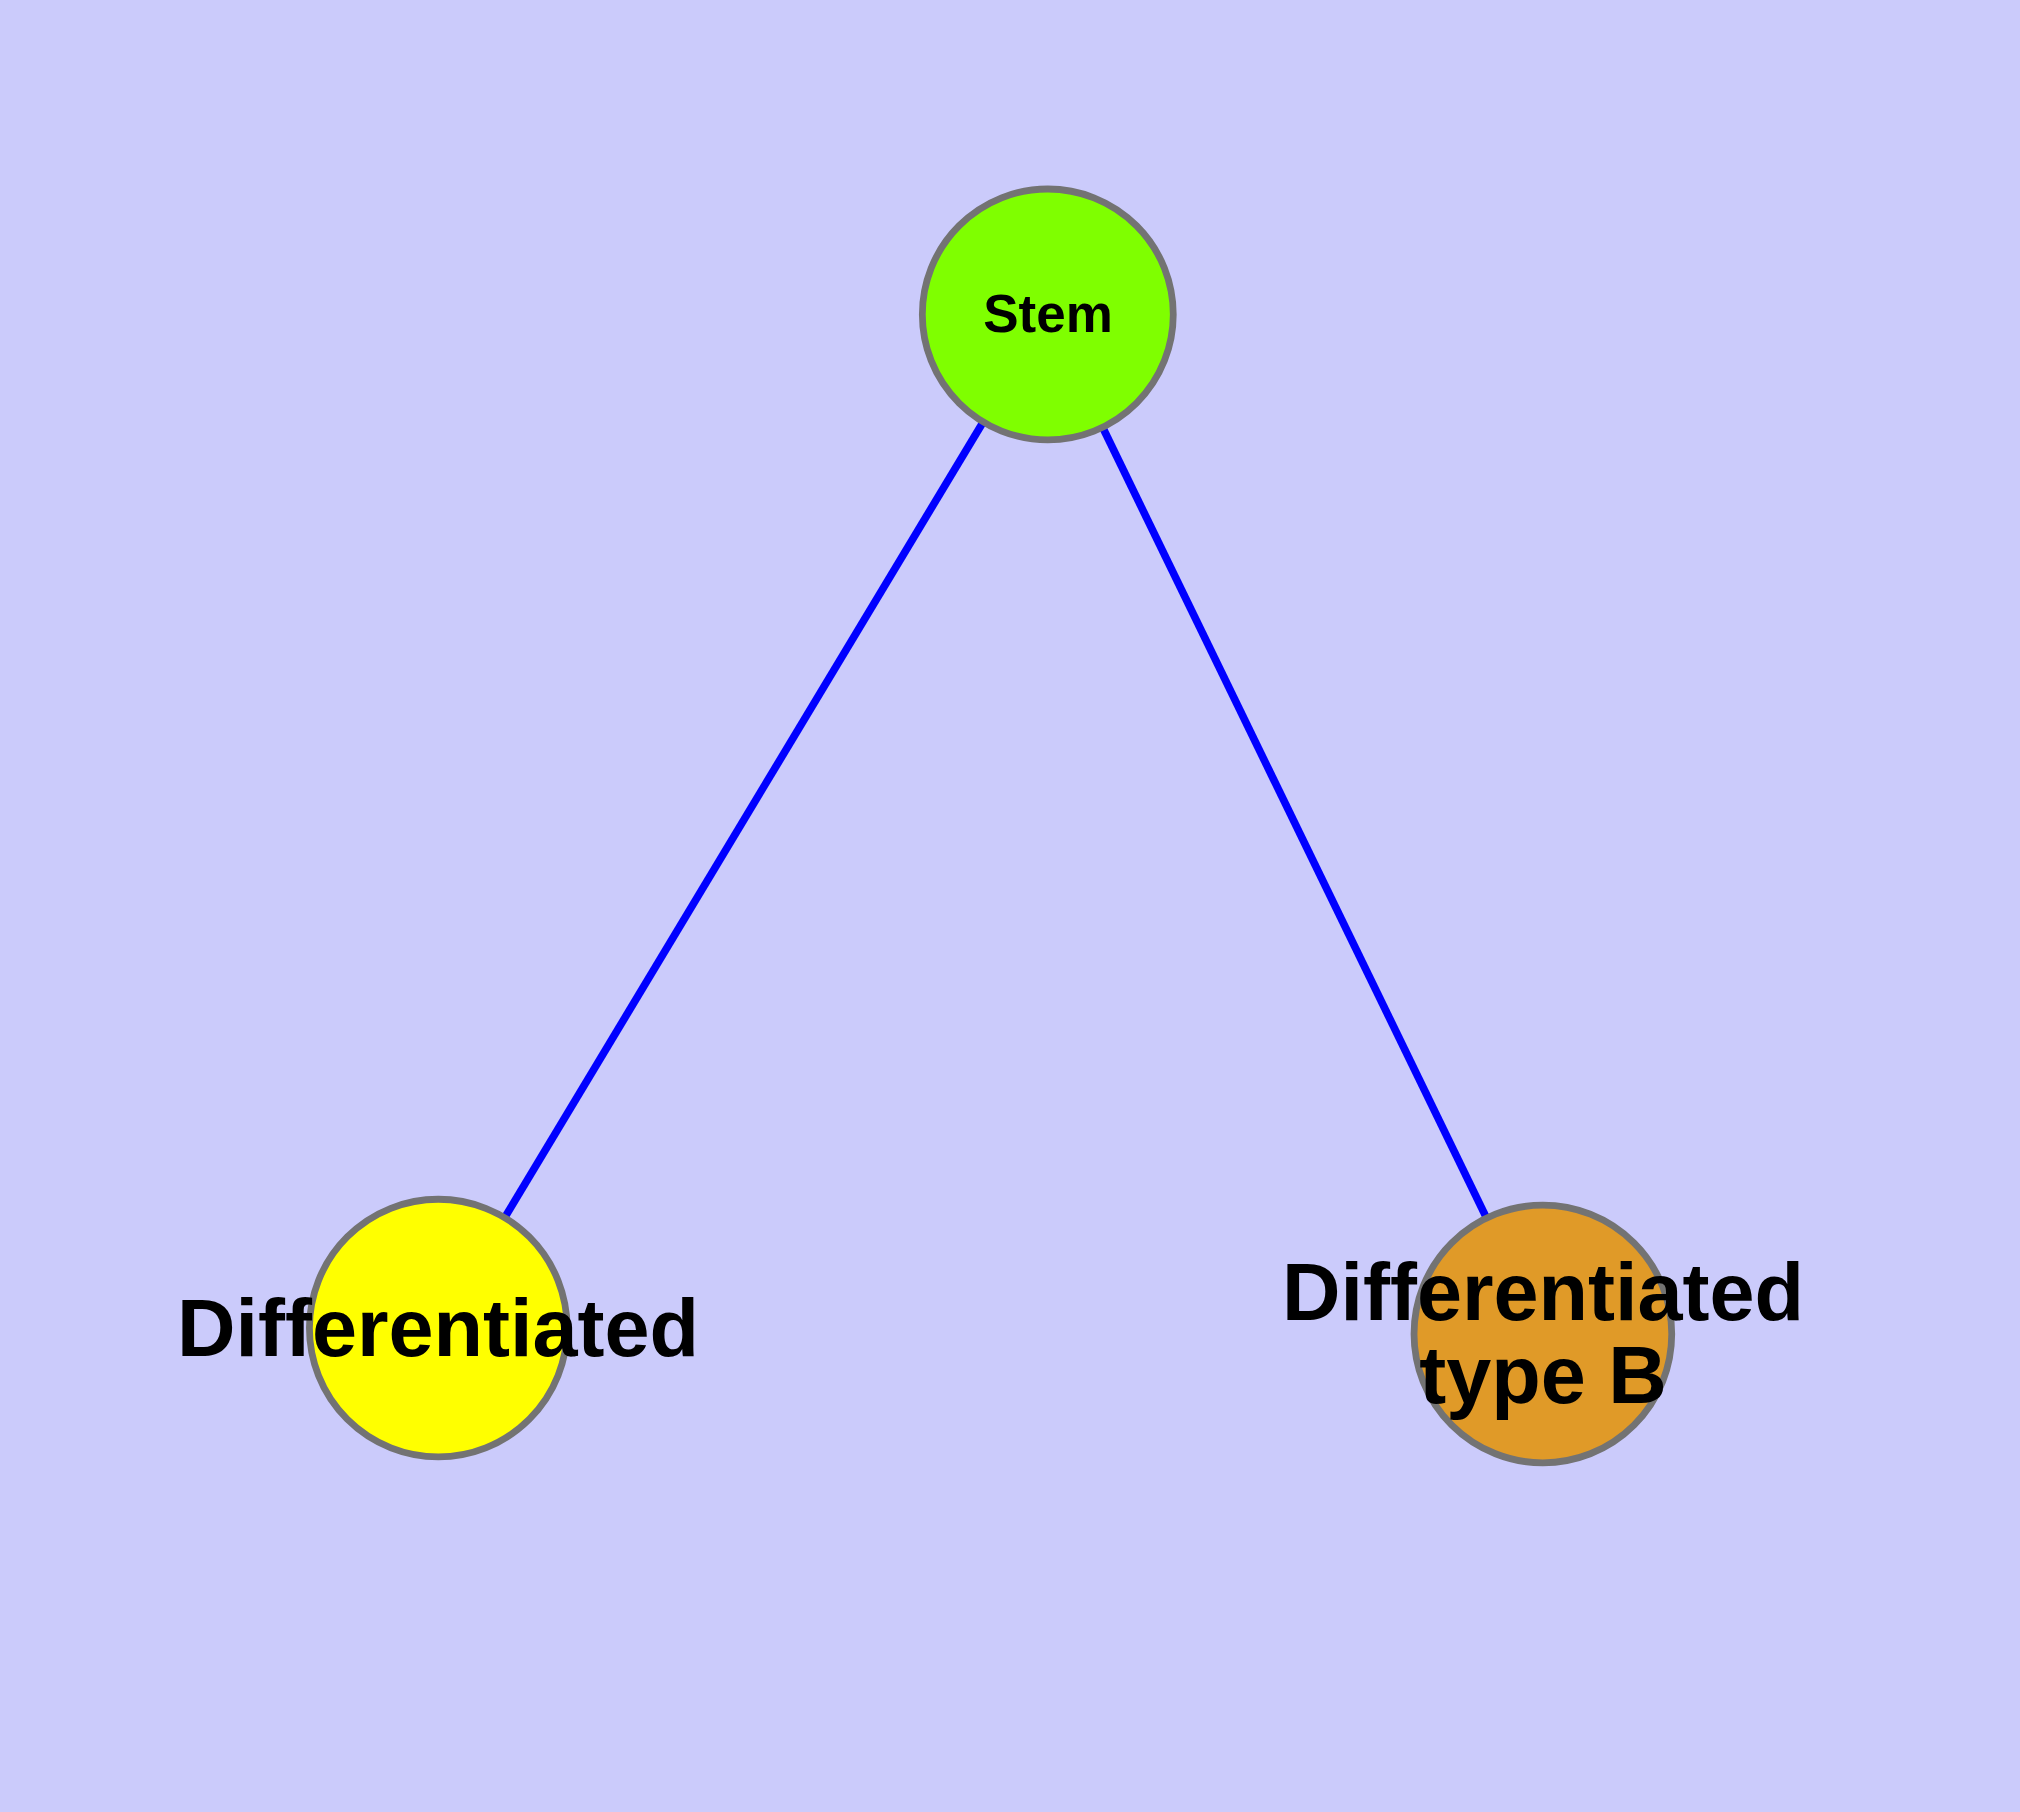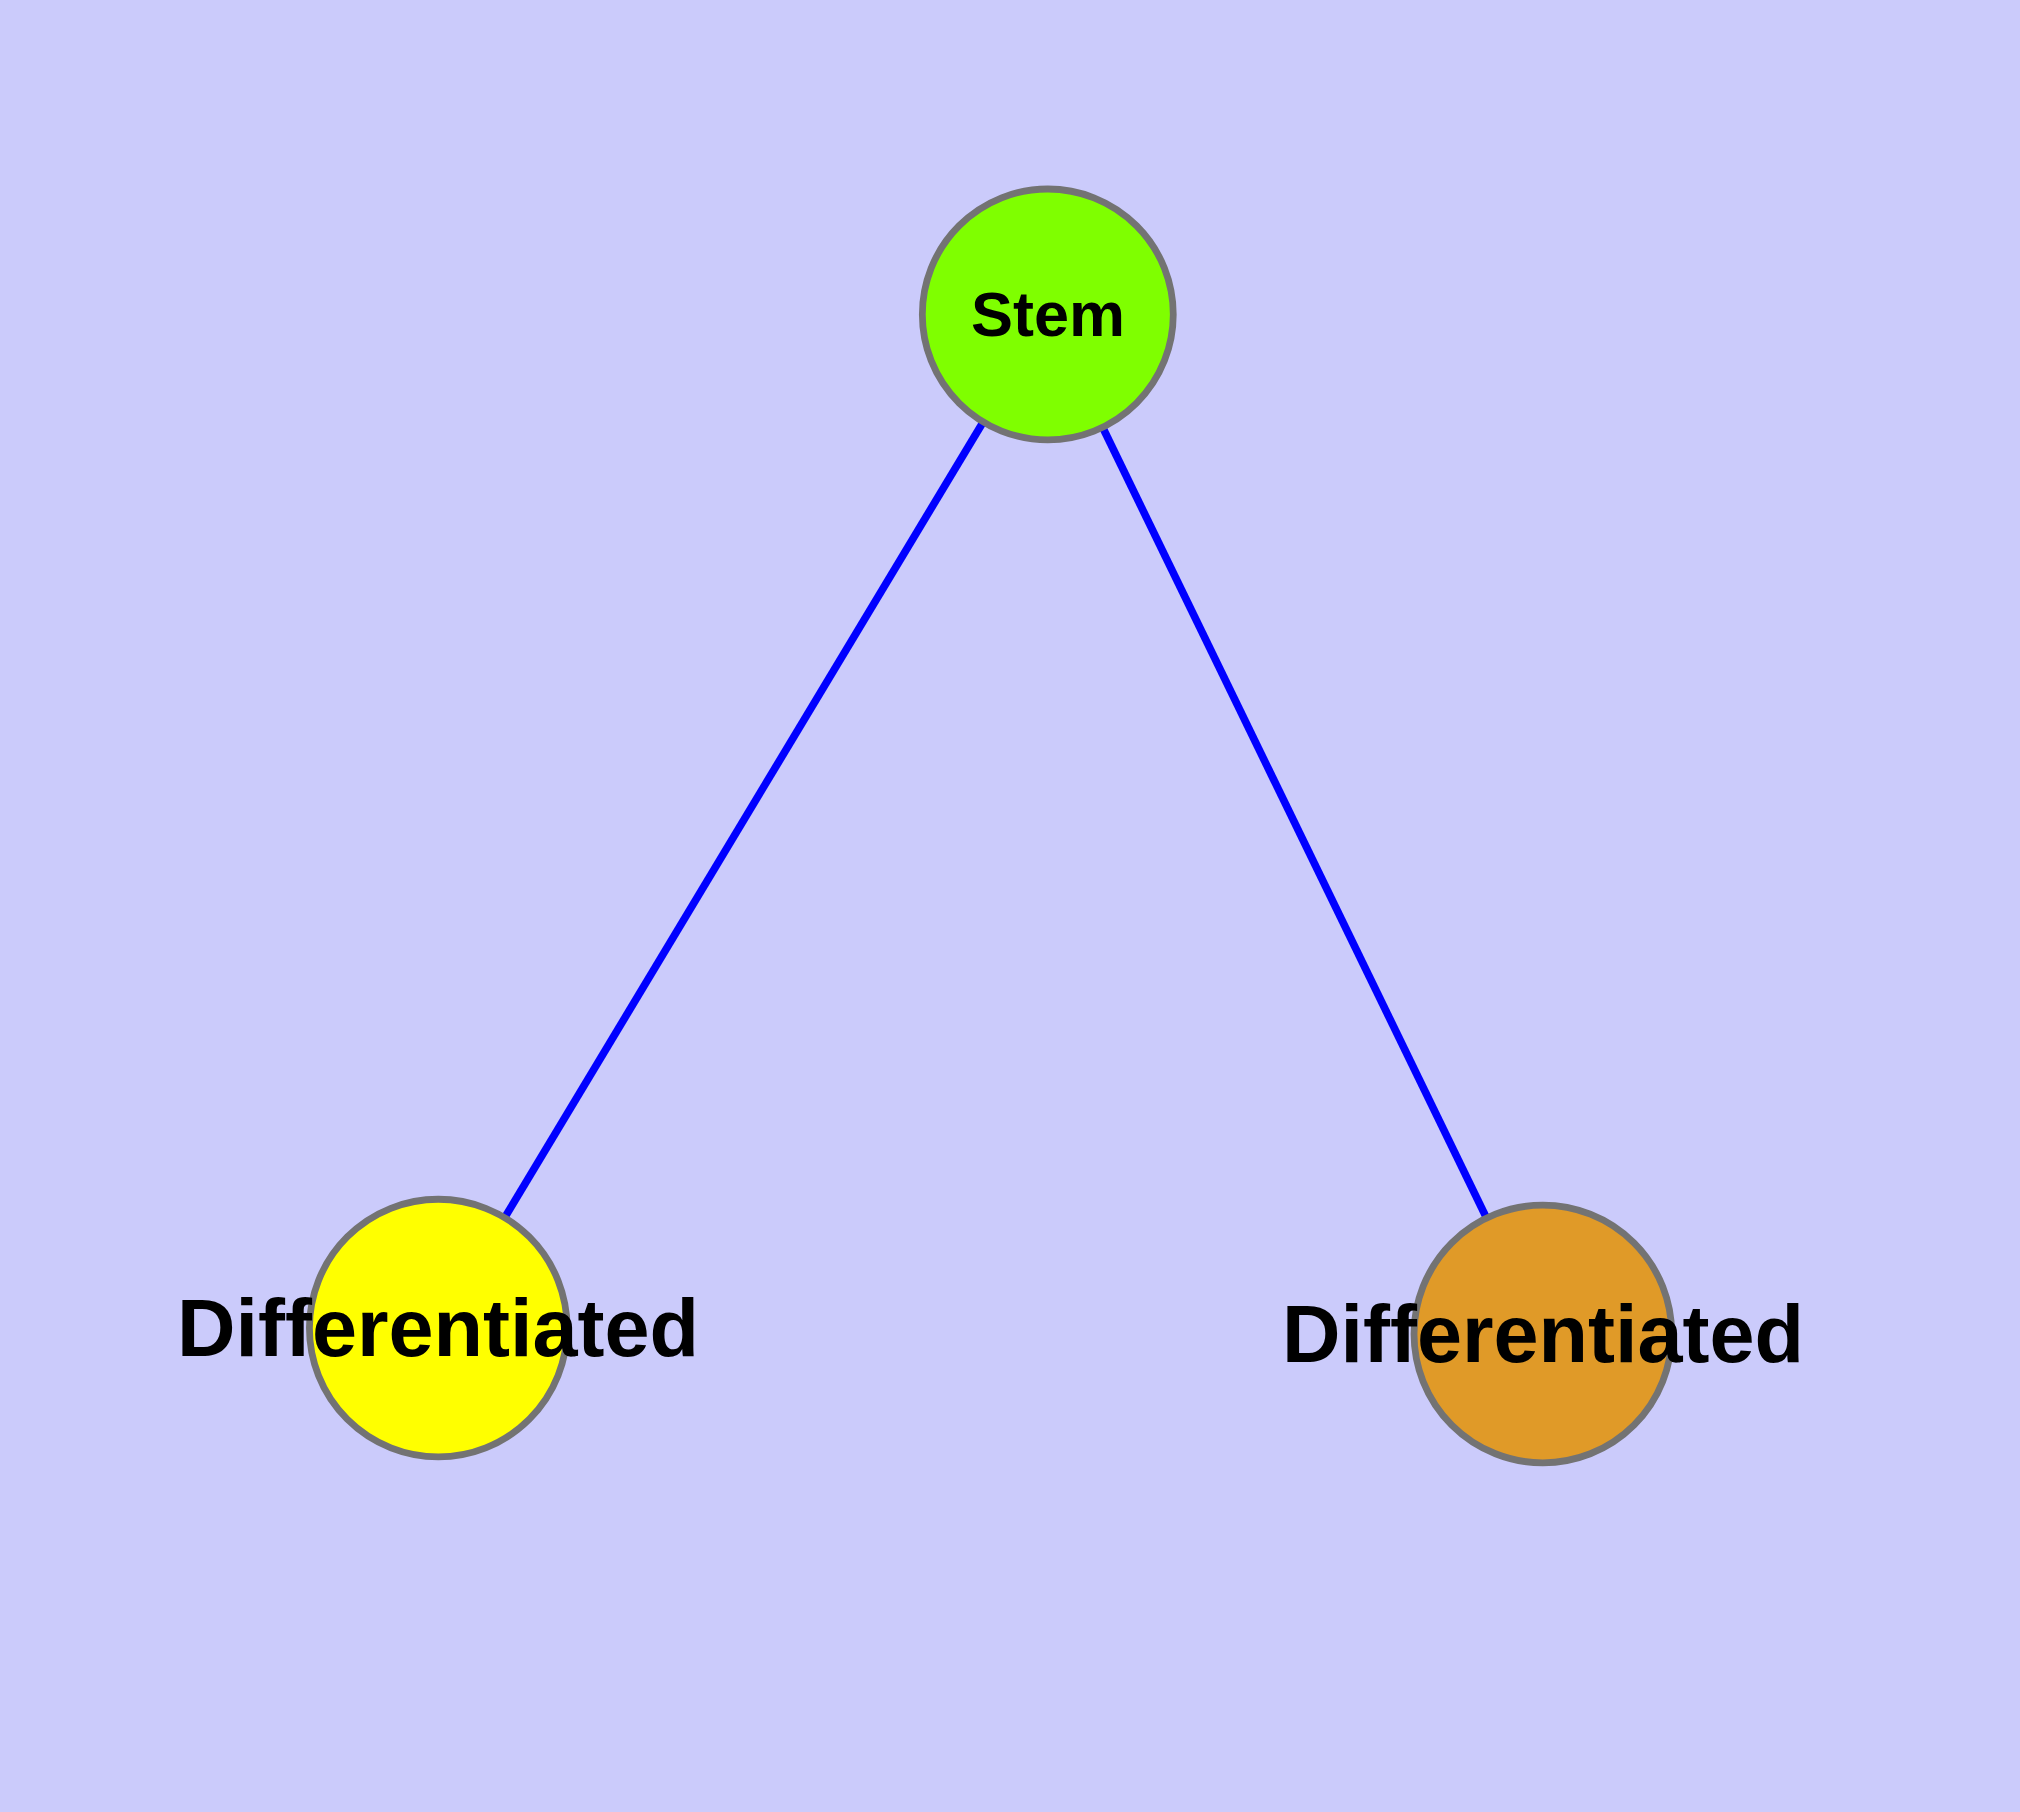--- a/index.html
+++ b/index.html
@@ -45,18 +45,18 @@
         <line x1="1159.7454807131971" y1="497.8434006495356" x2="595.3154522405001" y2="1436.7283993329092" stroke="#0000FF" stroke-width="9" stroke-linecap="butt"></line>
         <line x1="1300.6336413765123" y1="504.1408742738772" x2="1753.6195034511495" y2="1437.2607237187208" stroke="#0000FF" stroke-width="9" stroke-linecap="butt"></line>
       </g>
     <g id="nodes-layer">
         <circle cx="1236" cy="371" r="148" fill="#7FFF00" stroke="#737373" stroke-width="8"></circle>
         <circle cx="517" cy="1567" r="152" fill="#FFFF00" stroke="#737373" stroke-width="8"></circle>
         <circle cx="1820" cy="1574" r="152" fill="#E09A28" stroke="#737373" stroke-width="8"></circle>
       </g>
   </svg>
   <div id="labels-layer">
-      <div class="node-label" style="left: 1048px; top: 314px; font-size: 63px; color: rgb(0, 0, 0); font-weight: bold;"><span style="display: block;">Stem</span></div>
+      <div class="node-label" style="left: 1048px; top: 314px; font-size: 53px; color: rgb(0, 0, 0); font-weight: bold;"><span style="display: block;">Stem</span></div>
       <div class="node-label" style="left: 438px; top: 1328px; font-size: 81px; color: rgb(0, 0, 0); font-weight: bold;"><span style="display: block;">Differentiated</span></div>
-      <div class="node-label" style="left: 1543px; top: 1334px; font-size: 81px; color: rgb(0, 0, 0); font-weight: bold;"><span style="display: block;">Differentiated</span></div>
+      <div class="node-label" style="left: 1543px; top: 1334px; font-size: 81px; color: rgb(0, 0, 0); font-weight: bold;"><span style="display: block;">Differentiated</span><span style="display: block;">type B</span></div>
     </div>
 </div>
 
 
 </body></html>

